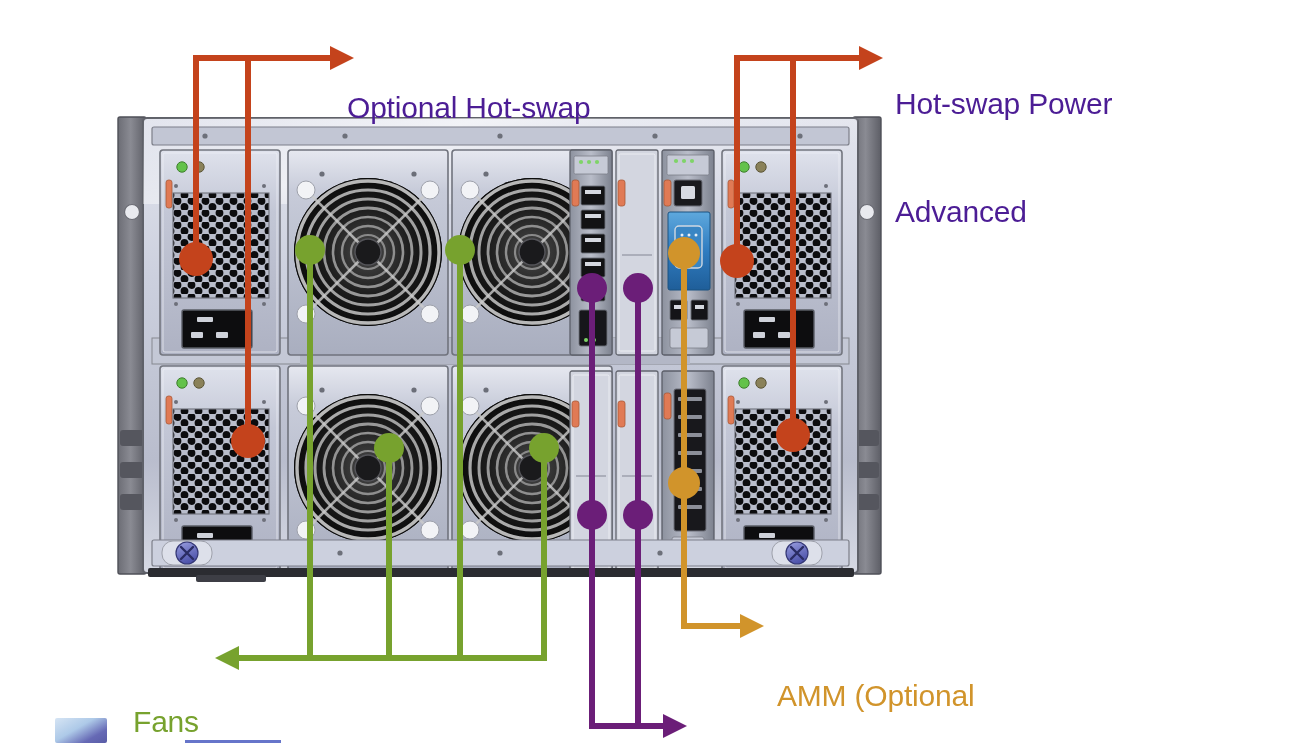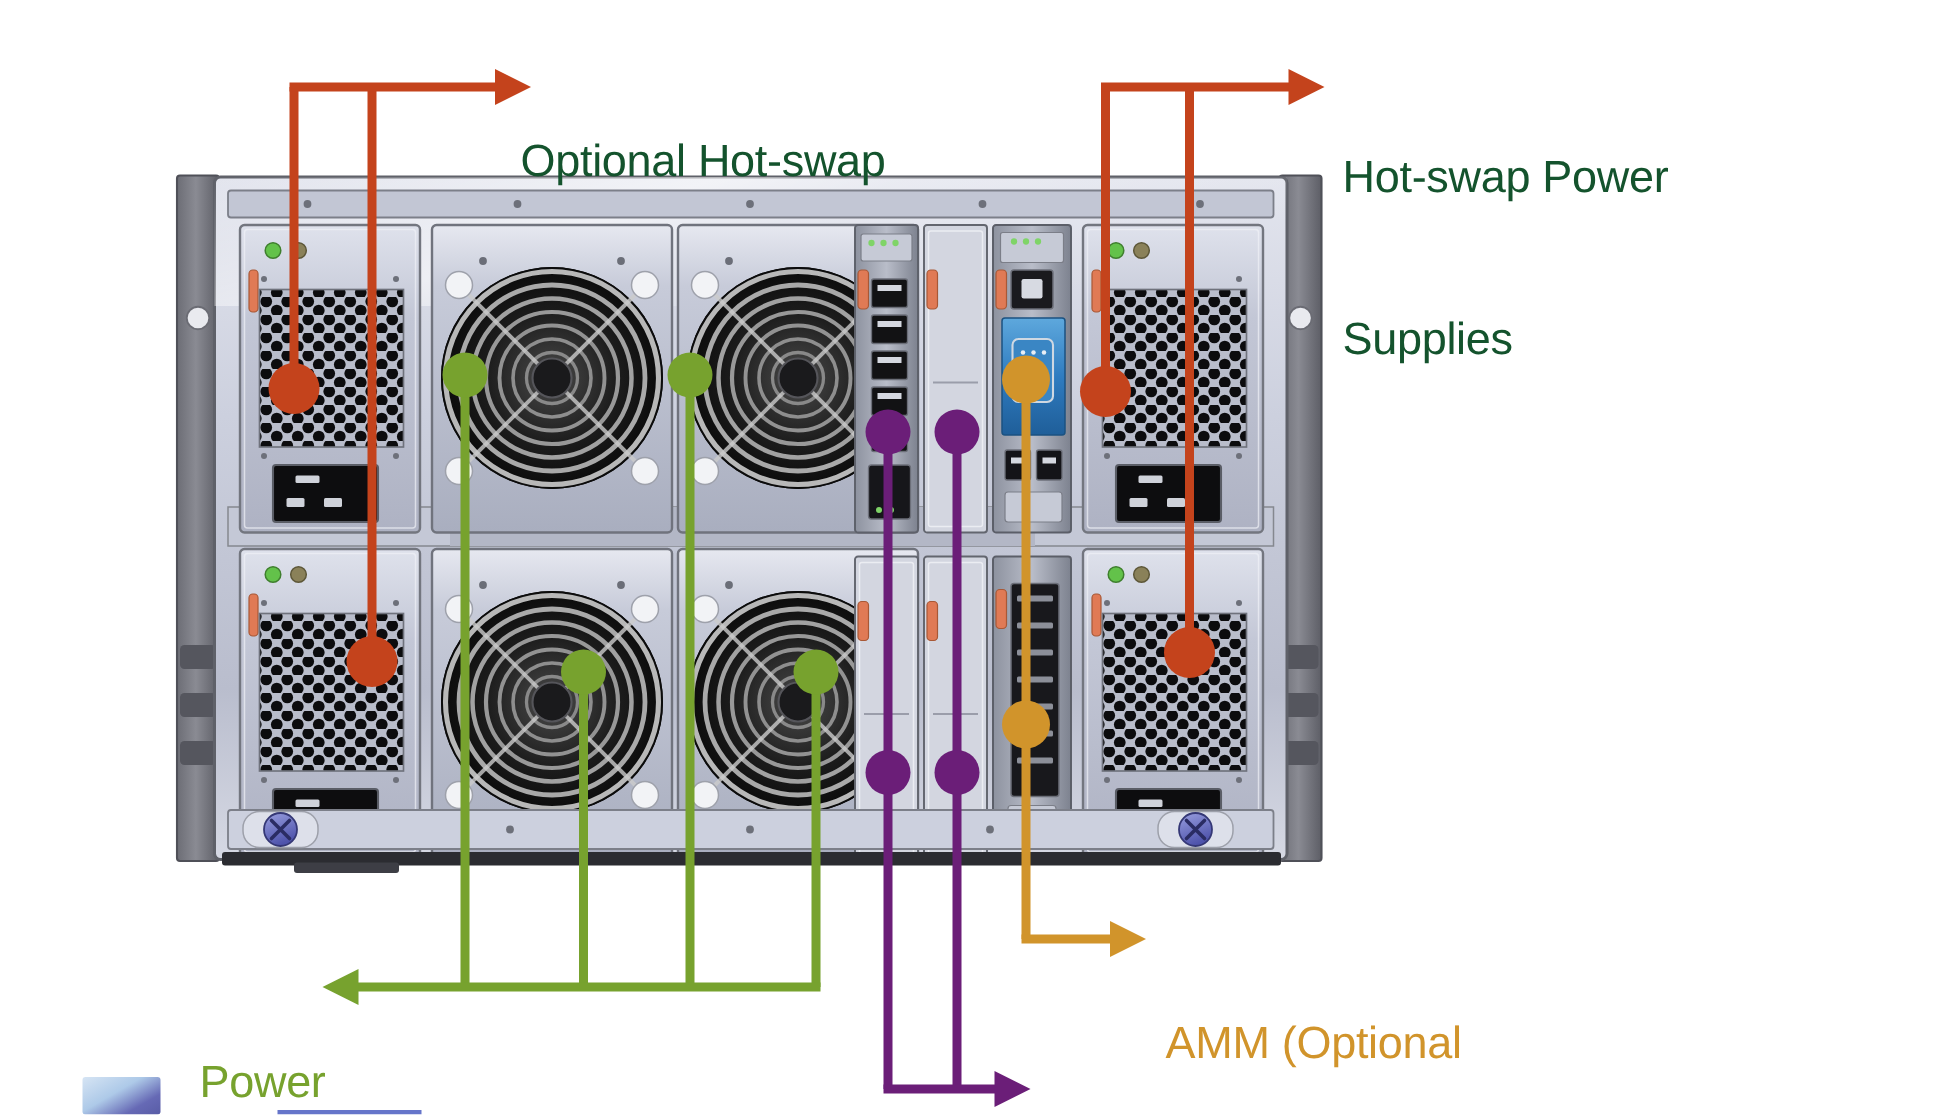--- a/index.html
+++ b/index.html
@@ -14,27 +14,27 @@
 
   .calloutText{
     position:absolute;
     font-family:"Liberation Sans", sans-serif;
     font-size:30px;
     line-height:36px;
     letter-spacing:-0.2px;
     white-space:pre;
     user-select:none;
   }
-  .c-red{color:#14532d;}
+  .c-red{color:#4c1d95;}
   .c-green{color:#77A22E;}
   .c-gold{color:#D1942B;}
   .c-purple{color:#6B1E78;}
 
   #lbl-optional{left:347px;top:18px;}
-  #lbl-hotswap{left:895px;top:29px;}
+  #lbl-hotswap{left:895px;top:14px;}
   #lbl-fans{left:133px;top:632px;}
   #lbl-amm{left:777px;top:606px;}
   #lbl-ethernet{left:700px;top:688px;}
 
   #footer-mark{
     position:absolute;left:55px;top:718px;width:52px;height:25px;
     background:linear-gradient(150deg,#cfe0f2 0%,#9fc0e4 42%,#4b4fa8 75%,#3b3f96 100%);
     opacity:.85;border-radius:2px;
   }
   #footer-rule{
@@ -347,25 +347,25 @@
     <circle cx="684" cy="253" r="16" fill="#D1942B"></circle>
     <circle cx="684" cy="483" r="16" fill="#D1942B"></circle>
   </svg>
 
   <div class="calloutText c-red" id="lbl-optional">
     <div>Optional Hot-swap</div>
   </div>
 
   <div class="calloutText c-red" id="lbl-hotswap">
     <div>Hot-swap Power</div>
-    <div>Supplies</div>
+    <div>Advanced</div>
   </div>
 
   <div class="calloutText c-green" id="lbl-fans">
-    <div>Power</div>
+    <div>Fans</div>
   </div>
 
   <div class="calloutText c-gold" id="lbl-amm">
     <div>AMM (Optional</div>
     
   </div>
 
   <div class="calloutText c-purple" id="lbl-ethernet">
     
   </div>

